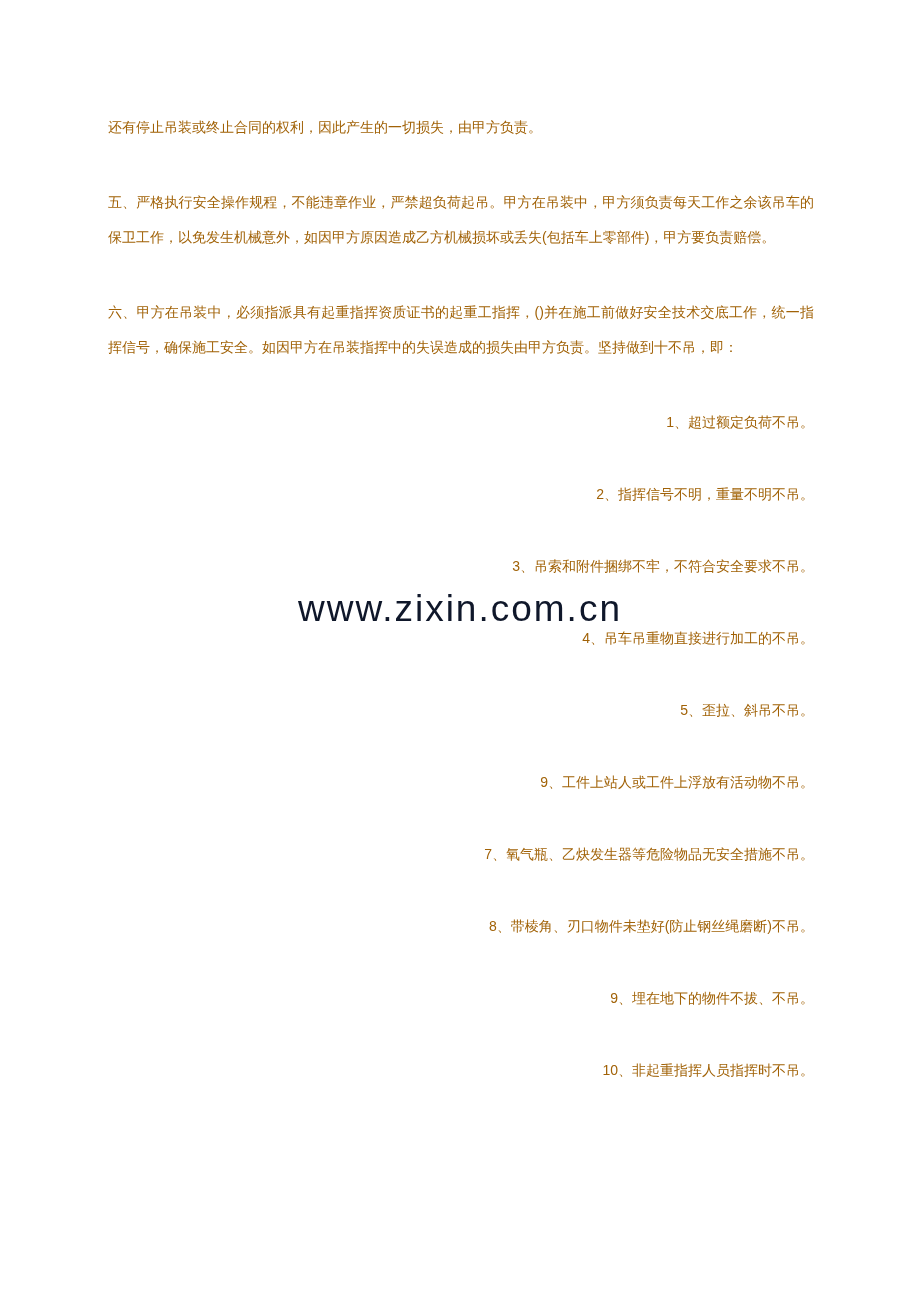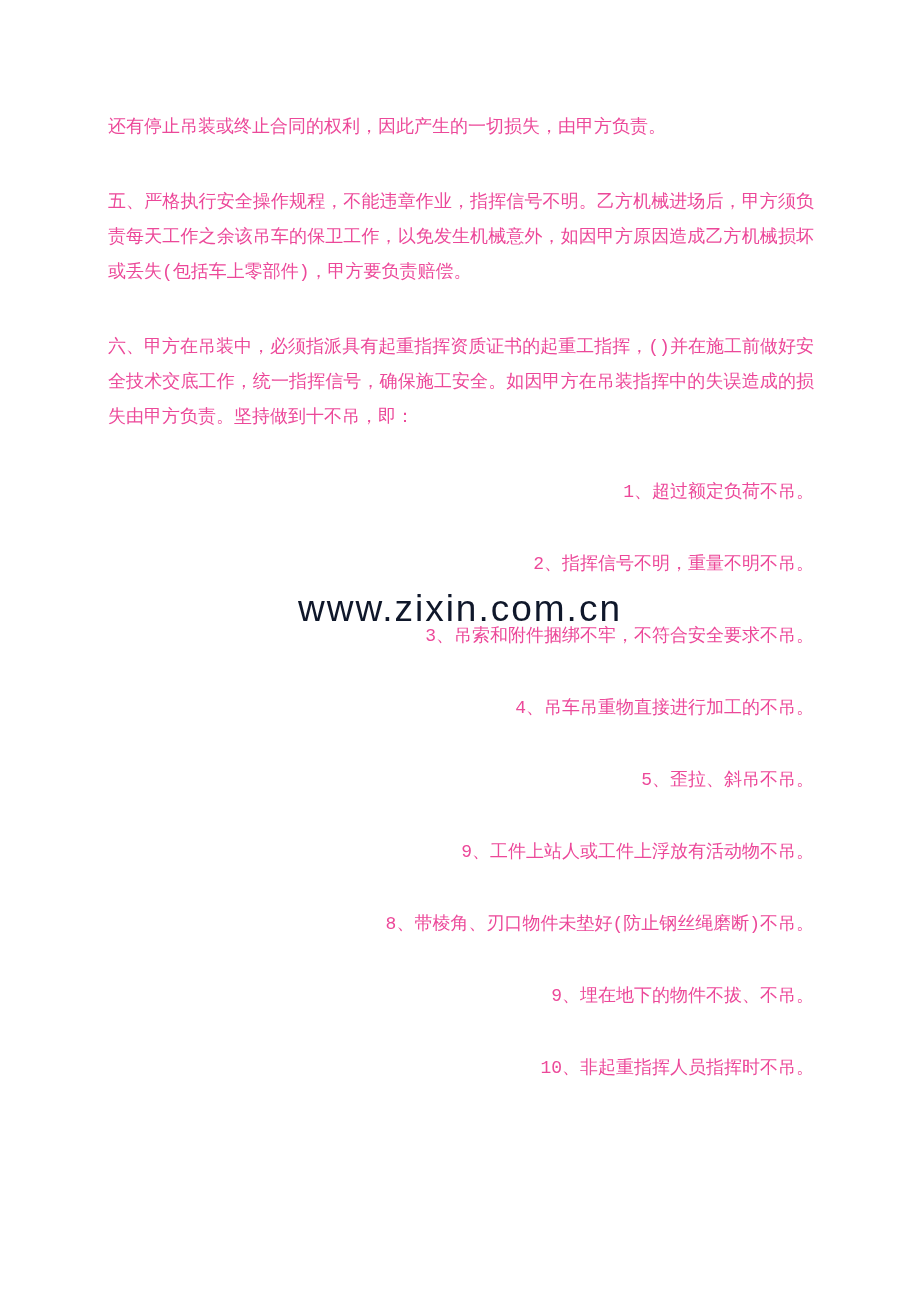--- a/index.html
+++ b/index.html
@@ -26,24 +26,23 @@
     white-space: nowrap;
     z-index: 0;
     user-select: none;
   }
   .content {
     position: absolute;
     top: 110px;
     left: 108px;
     width: 706px;
     z-index: 1;
-    color: #ec4899;
-    font-size: 18px;
+    color: #a16207;
+    font-size: 14px;
     line-height: 35px;
-    font-family: Liberation Mono, monospace;
   }
   .para {
     text-align: justify;
     margin-bottom: 40px;
   }
   .item {
     text-align: right;
     margin-bottom: 37px;
   }
 </style>
@@ -51,36 +50,37 @@
 <body>
 
 <div class="page">
 
   <div class="watermark">www.zixin.com.cn</div>
 
   <div class="content">
 
     <p class="para">还有停止吊装或终止合同的权利，因此产生的一切损失，由甲方负责。</p>
 
-    <p class="para">五、严格执行安全操作规程，不能违章作业，指挥信号不明。乙方机械进场后，甲方须负责每天工作之余该吊车的保卫工作，以免发生机械意外，如因甲方原因造成乙方机械损坏或丢失(包括车上零部件)，甲方要负责赔偿。</p>
+    <p class="para">五、严格执行安全操作规程，不能违章作业，严禁超负荷起吊。甲方在吊装中，甲方须负责每天工作之余该吊车的保卫工作，以免发生机械意外，如因甲方原因造成乙方机械损坏或丢失(包括车上零部件)，甲方要负责赔偿。</p>
 
     <p class="para">六、甲方在吊装中，必须指派具有起重指挥资质证书的起重工指挥，()并在施工前做好安全技术交底工作，统一指挥信号，确保施工安全。如因甲方在吊装指挥中的失误造成的损失由甲方负责。坚持做到十不吊，即：</p>
 
     <p class="item">1、超过额定负荷不吊。</p>
 
     <p class="item">2、指挥信号不明，重量不明不吊。</p>
 
     <p class="item">3、吊索和附件捆绑不牢，不符合安全要求不吊。</p>
 
     <p class="item">4、吊车吊重物直接进行加工的不吊。</p>
 
     <p class="item">5、歪拉、斜吊不吊。</p>
 
     <p class="item">9、工件上站人或工件上浮放有活动物不吊。</p>
 
+    <p class="item">7、氧气瓶、乙炔发生器等危险物品无安全措施不吊。</p>
 
     <p class="item">8、带棱角、刃口物件未垫好(防止钢丝绳磨断)不吊。</p>
 
     <p class="item">9、埋在地下的物件不拔、不吊。</p>
 
     <p class="item">10、非起重指挥人员指挥时不吊。</p>
 
   </div>
 </div>
 

